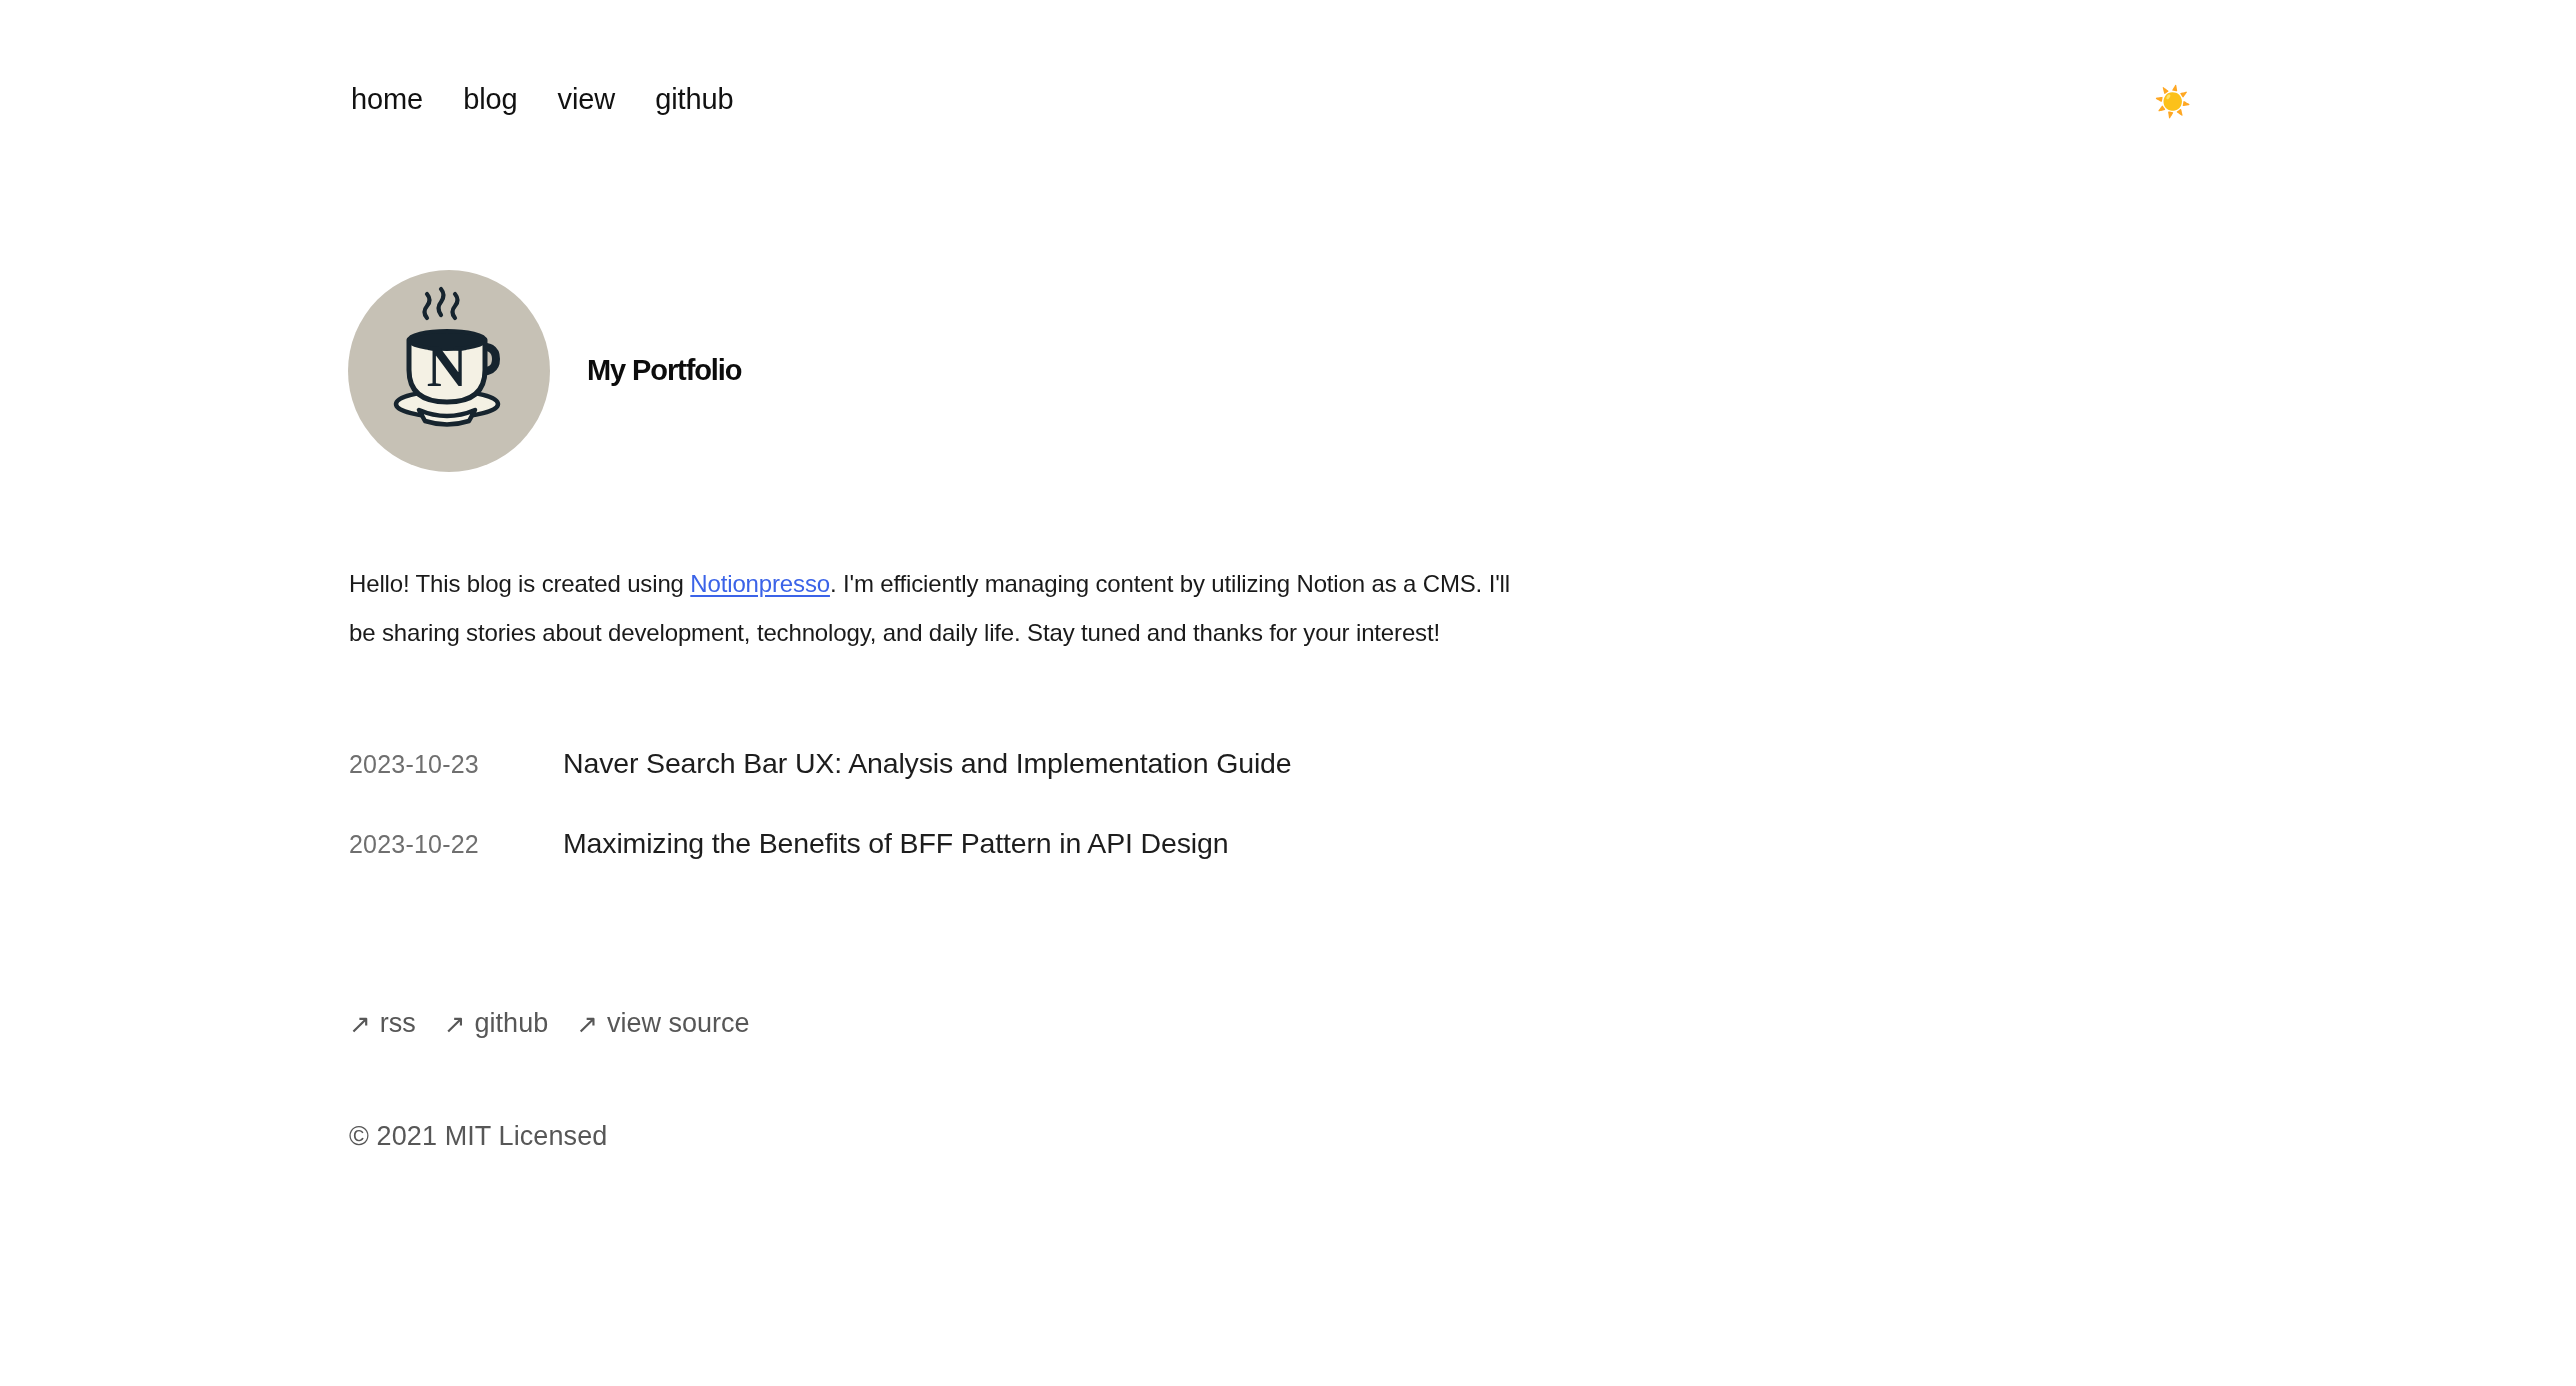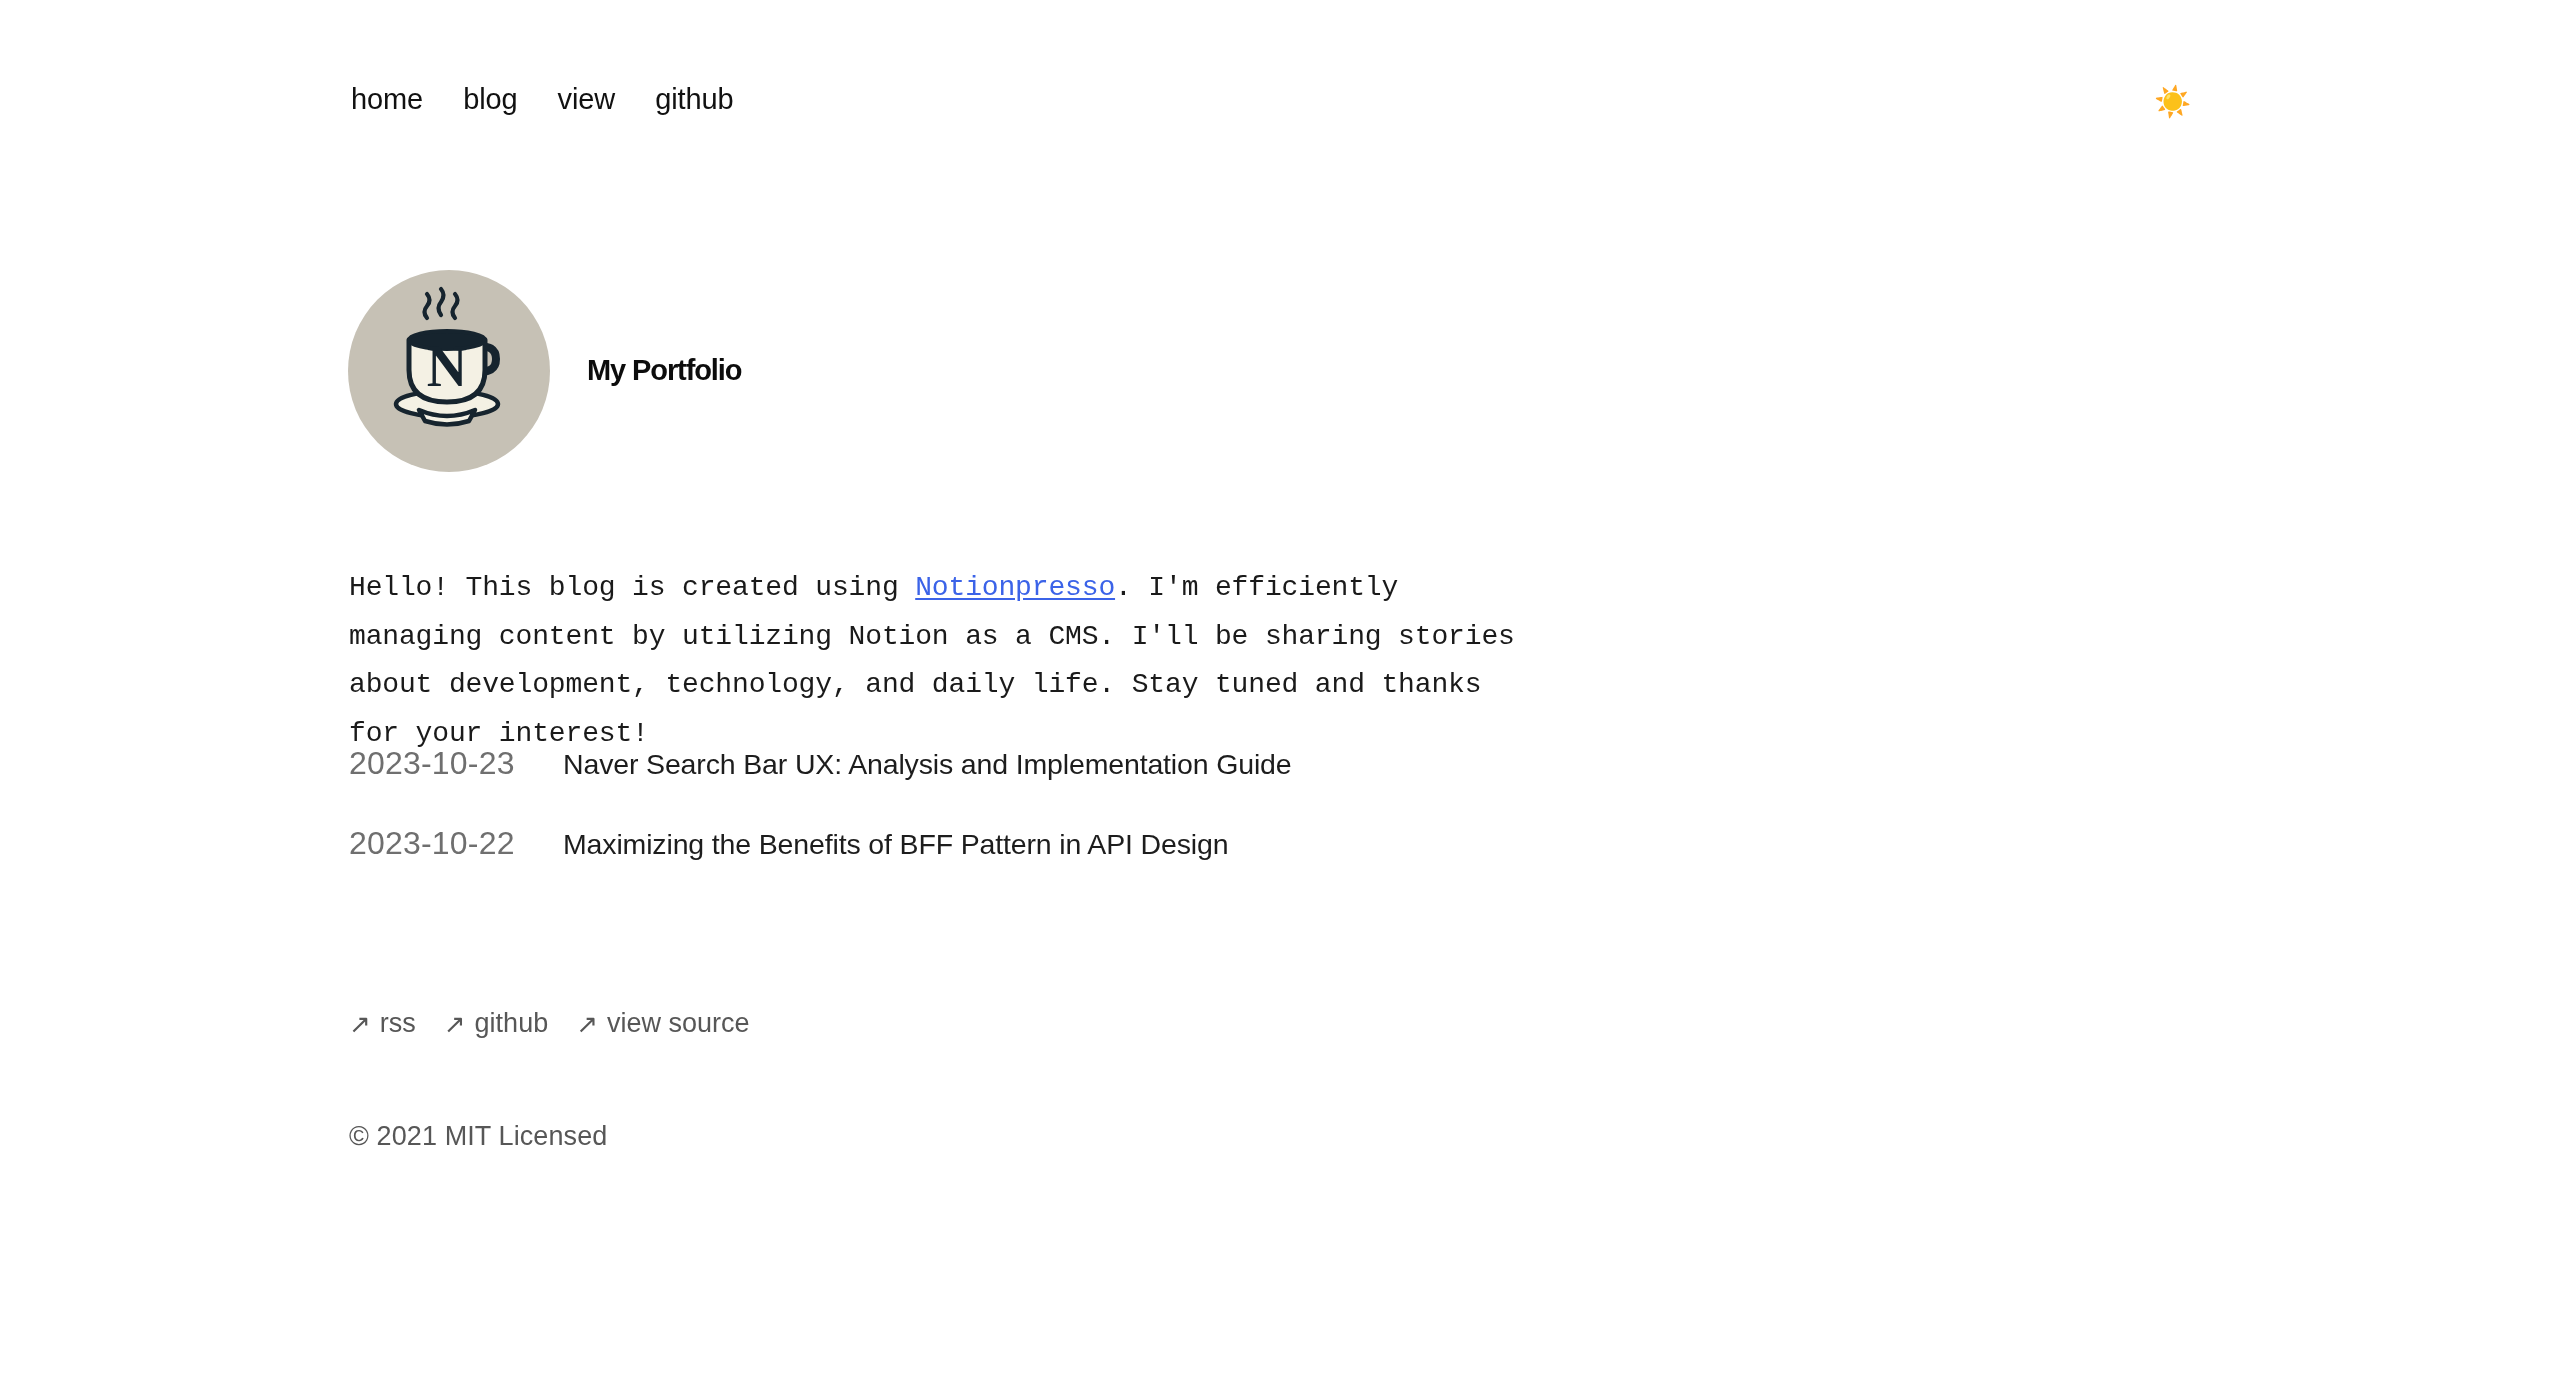--- a/index.html
+++ b/index.html
@@ -113,25 +113,24 @@
     margin: 0;
     line-height: 1.1;
     white-space: nowrap;
   }
 
   .intro {
     position: absolute;
     left: 1px;
     top: 524px;
     width: 1175px;
-    font-size: 28px;
+    font-size: 24px;
     line-height: 48.5px;
     color: #1a1a1a;
     letter-spacing: -0.15px;
-    font-family: Liberation Mono, monospace;
   }
   .intro a {
     color: #3b63e8;
     text-decoration: underline;
     text-underline-offset: 3px;
     cursor: pointer;
   }
 
   
   .post-list {
@@ -144,21 +143,21 @@
     padding: 0;
   }
   .post-item {
     display: flex;
     align-items: baseline;
     height: 80px;
   }
   .post-date {
     width: 214px;
     flex: 0 0 214px;
-    font-size: 32px;
+    font-size: 25px;
     line-height: 34px;
     color: #6f6f6f;
     letter-spacing: 0.2px;
     white-space: nowrap;
   }
   .post-title {
     font-size: 28.5px;
     line-height: 34px;
     color: #1d1d1d;
     letter-spacing: -0.15px;

